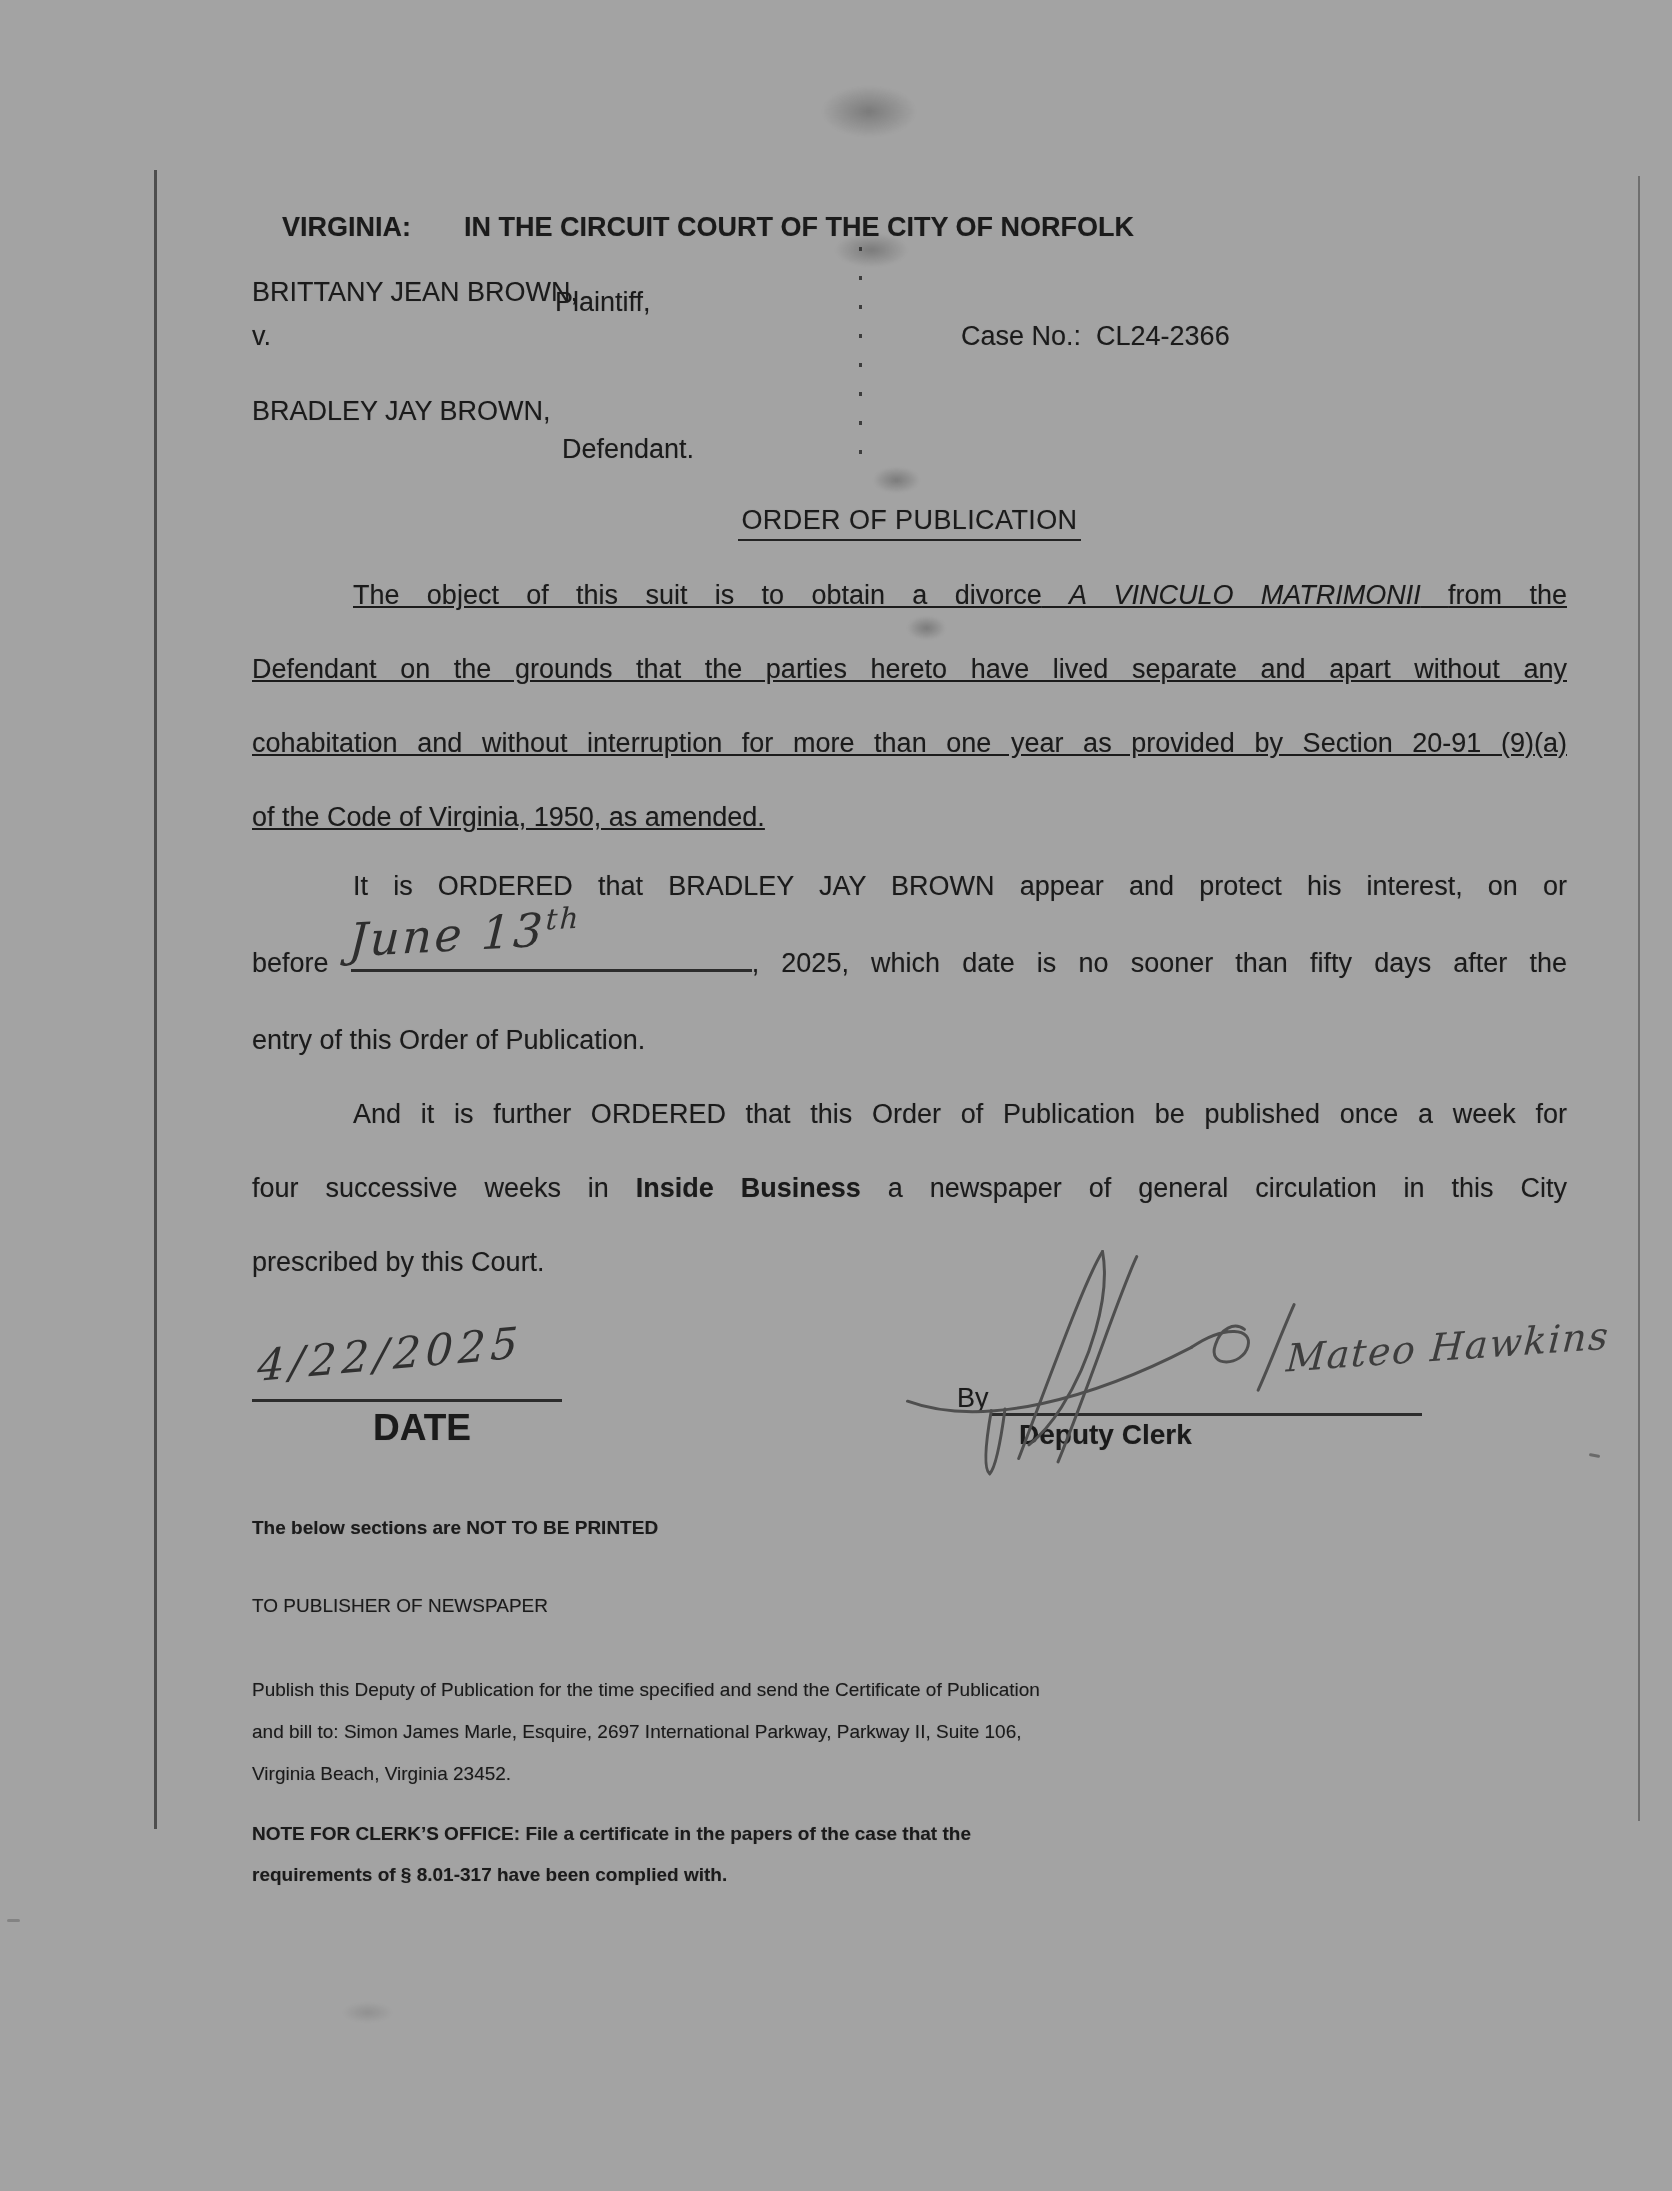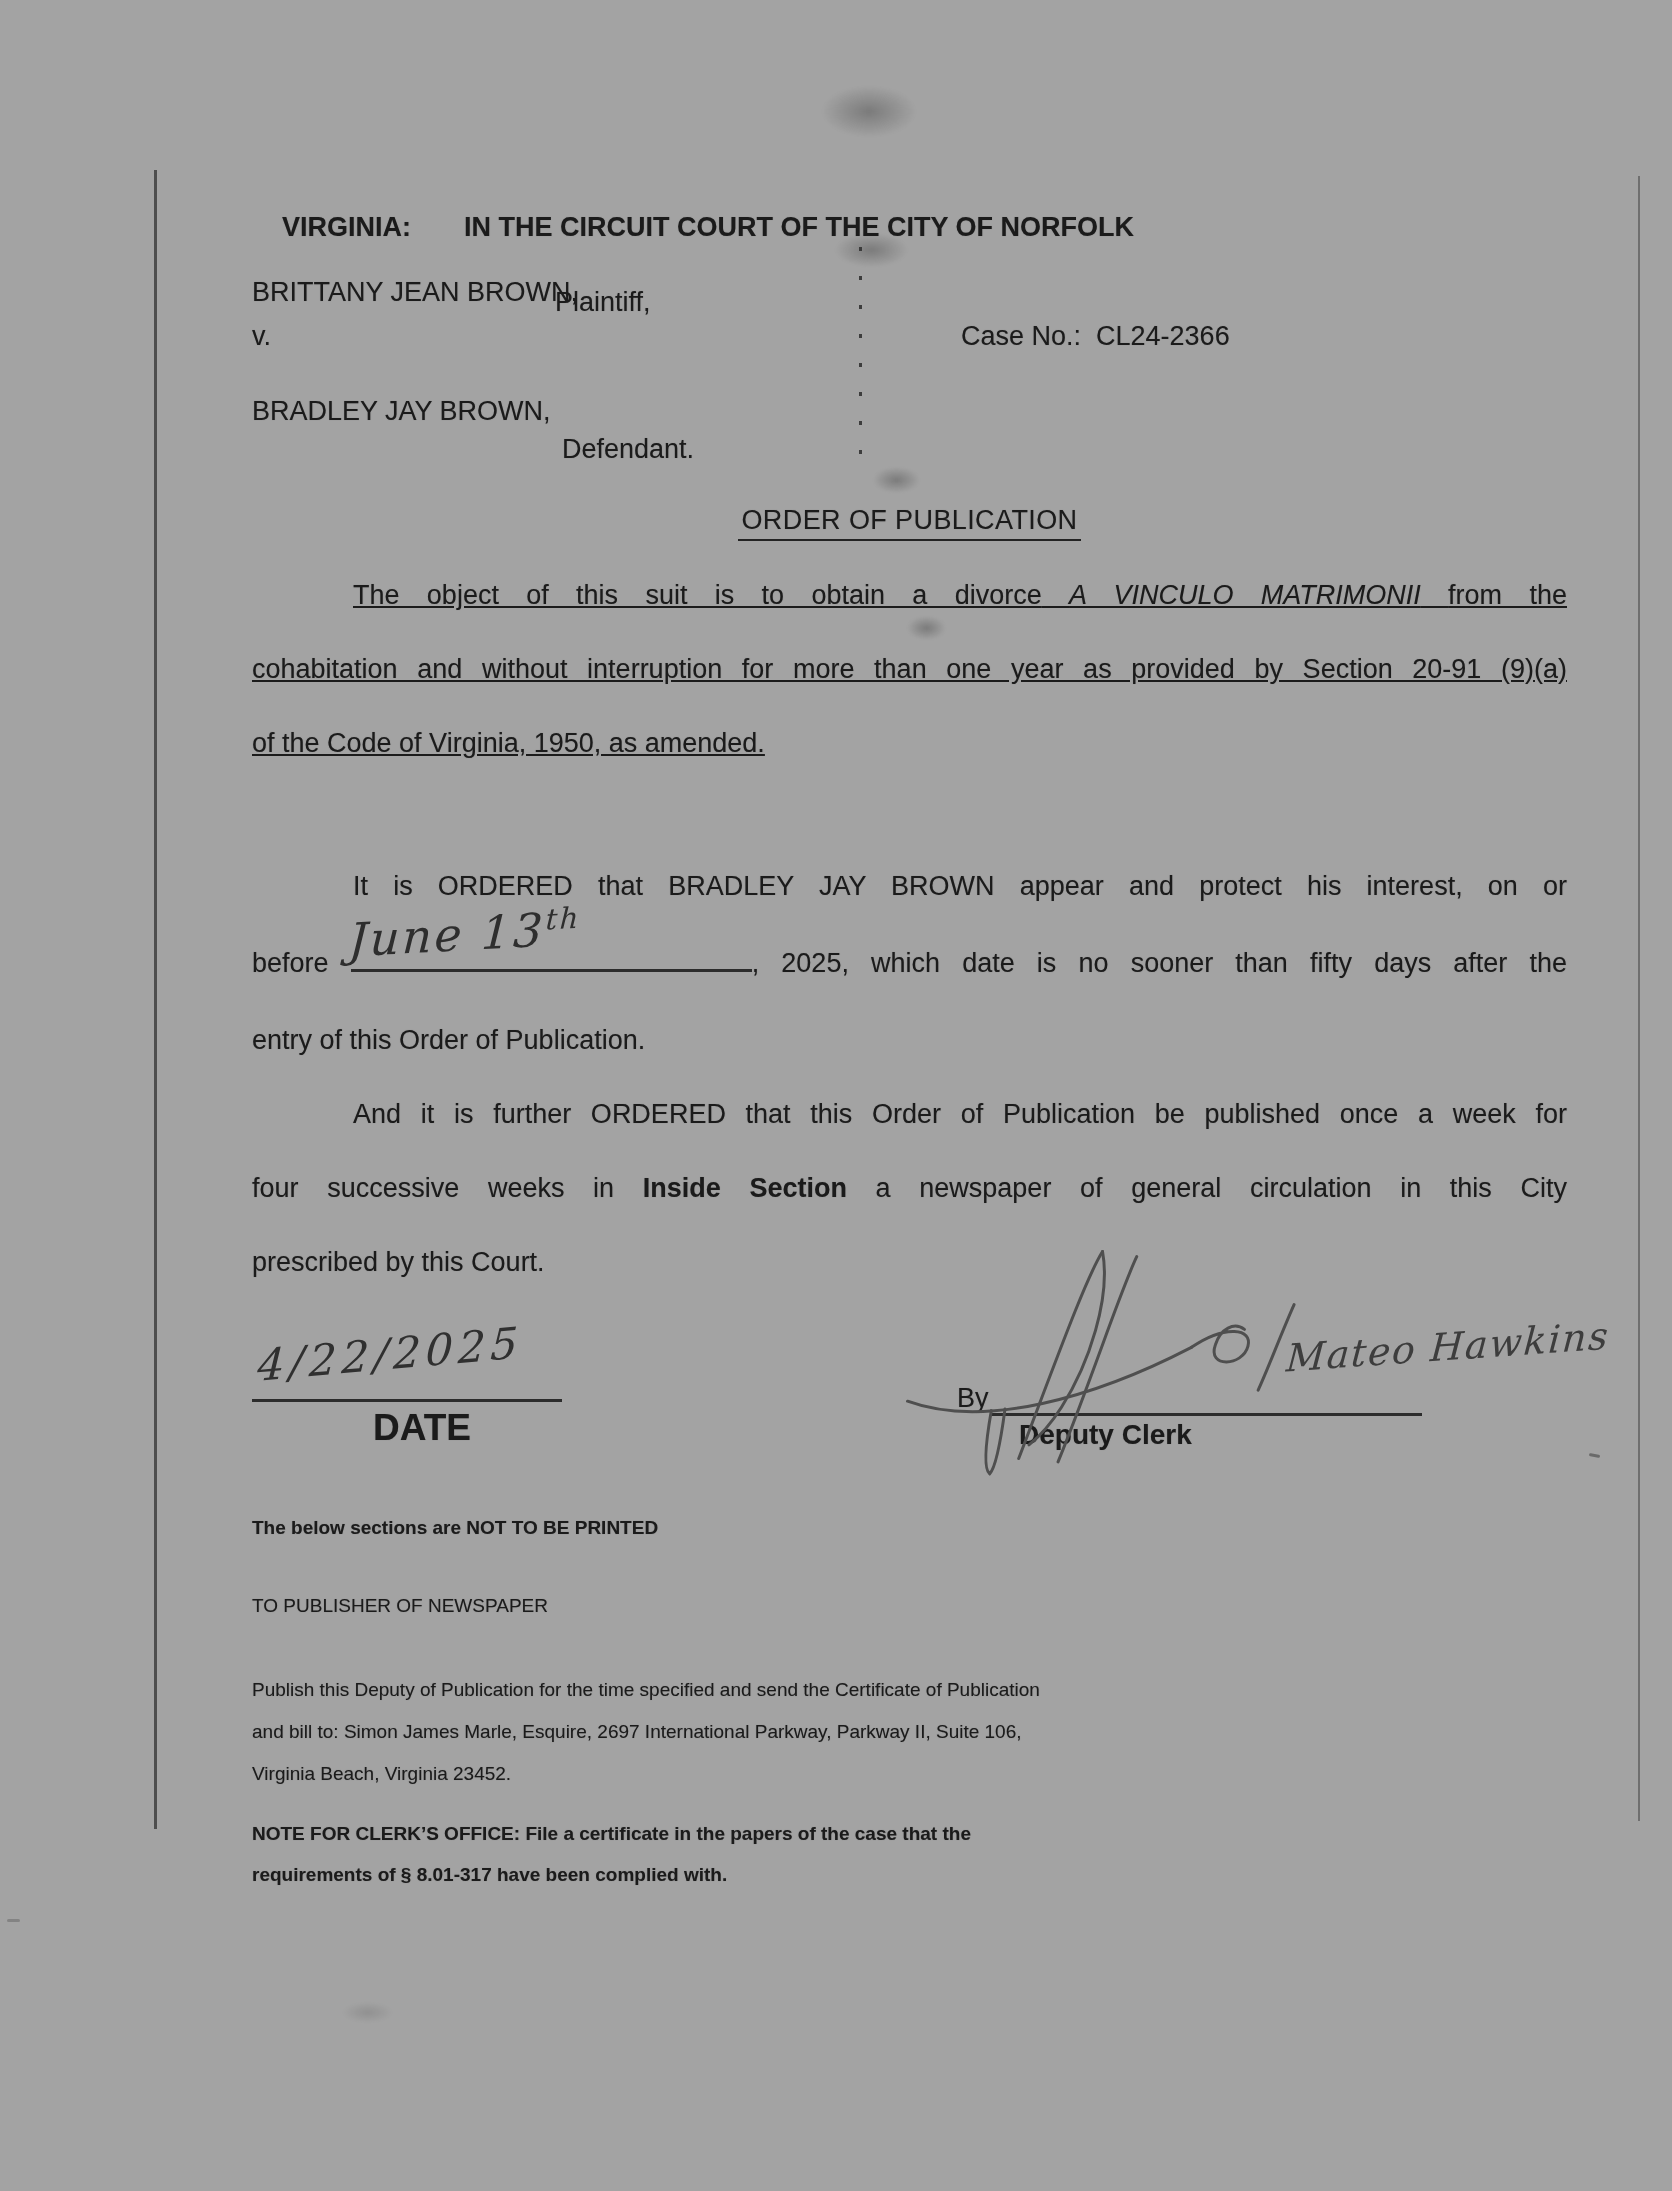--- a/index.html
+++ b/index.html
@@ -119,33 +119,34 @@
   <div class="abs cap txt" style="left:252px;top:396px;">BRADLEY JAY BROWN,</div>
   <div class="abs cap txt" style="left:562px;top:434px;">Defendant.</div>
   <div class="abs colon-rule"></div>
 
   <div class="abs title-wrap">
     <span class="title-inner txt">ORDER OF PUBLICATION</span>
   </div>
 
   <div class="abs para txt" style="top:558px;text-decoration:underline;">
     <div class="jline"><span class="indent"></span><span>The object of this suit is to obtain a divorce</span> <span class="italic">A VINCULO MATRIMONII</span> <span>from the</span></div>
+    <div class="jline">Defendant on the grounds that the parties hereto have lived separate and apart without any</div>
     <div class="jline">cohabitation and without interruption for more than one year as provided by Section 20-91 (9)(a)</div>
     <div class="jline last">of the Code of Virginia, 1950, as amended.</div>
   </div>
 
   <div class="abs para txt" style="top:849px;">
     <div class="jline"><span class="indent"></span><span>It is ORDERED that BRADLEY JAY BROWN appear and protect his interest, on or</span></div>
     <div class="jline" style="height:80px;line-height:80px;"><span>before</span> <span class="blank"><span class="hand"><span>June 13</span><sup>th</sup></span></span><span>, 2025, which date is no sooner than fifty days after the</span></div>
     <div class="jline last" style="height:74px;line-height:74px;">entry of this Order of Publication.</div>
   </div>
 
   <div class="abs para txt" style="top:1077px;">
     <div class="jline"><span class="indent"></span><span>And it is further ORDERED that this Order of Publication be published once a week for</span></div>
-    <div class="jline"><span>four successive weeks in</span> <span class="bold">Inside Section</span> <span>a newspaper of general circulation in this City</span></div>
+    <div class="jline"><span>four successive weeks in</span> <span class="bold">Inside Business</span> <span>a newspaper of general circulation in this City</span></div>
     <div class="jline last">prescribed by this Court.</div>
   </div>
 
   <div class="abs hand date-hand">4/22/2025</div>
   <div class="abs date-underline"></div>
   <div class="abs date-label txt">DATE</div>
 
   <div class="abs by-label txt">By</div>
   <div class="abs by-underline"></div>
   <div class="abs deputy-label txt">Deputy Clerk</div>

